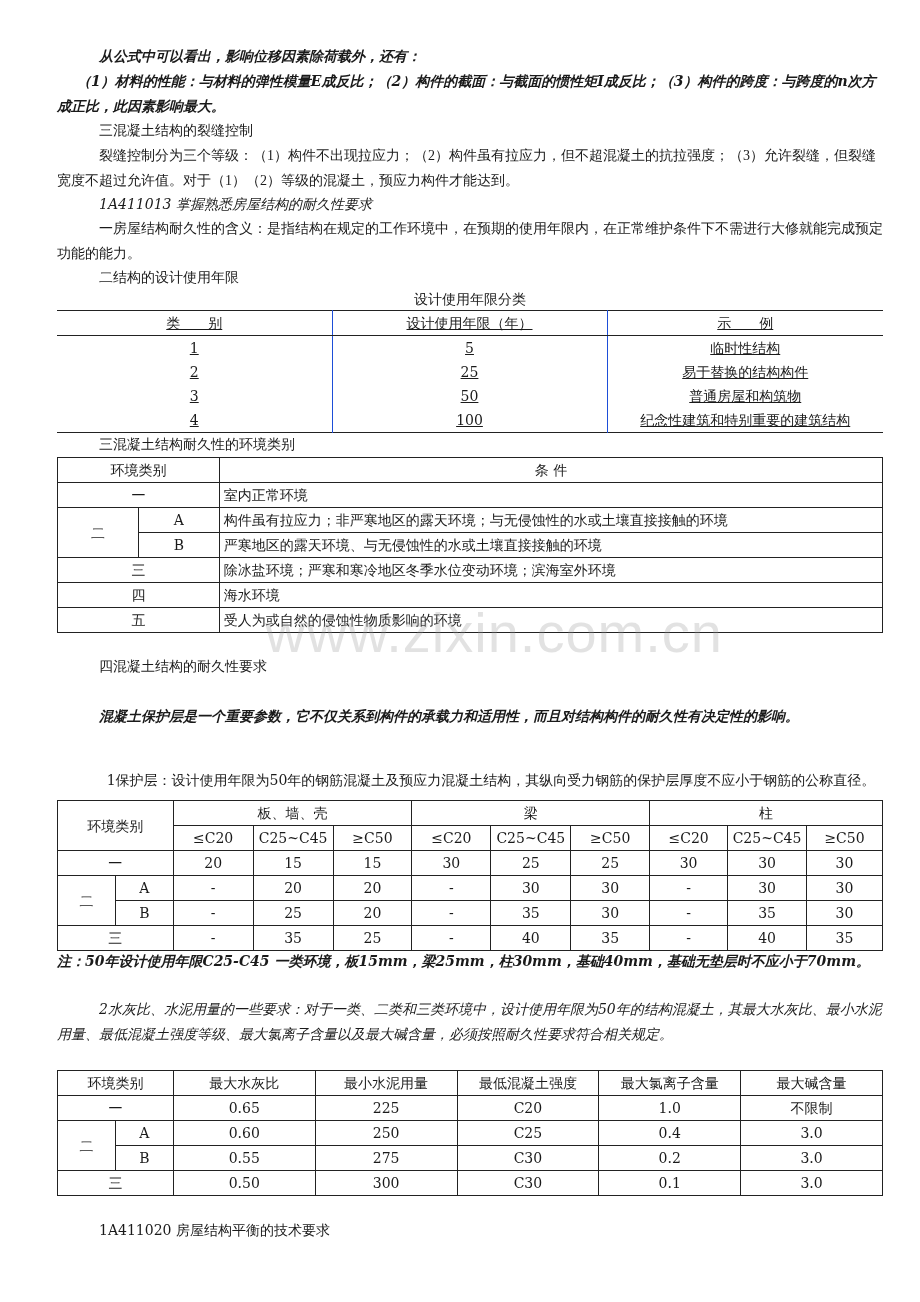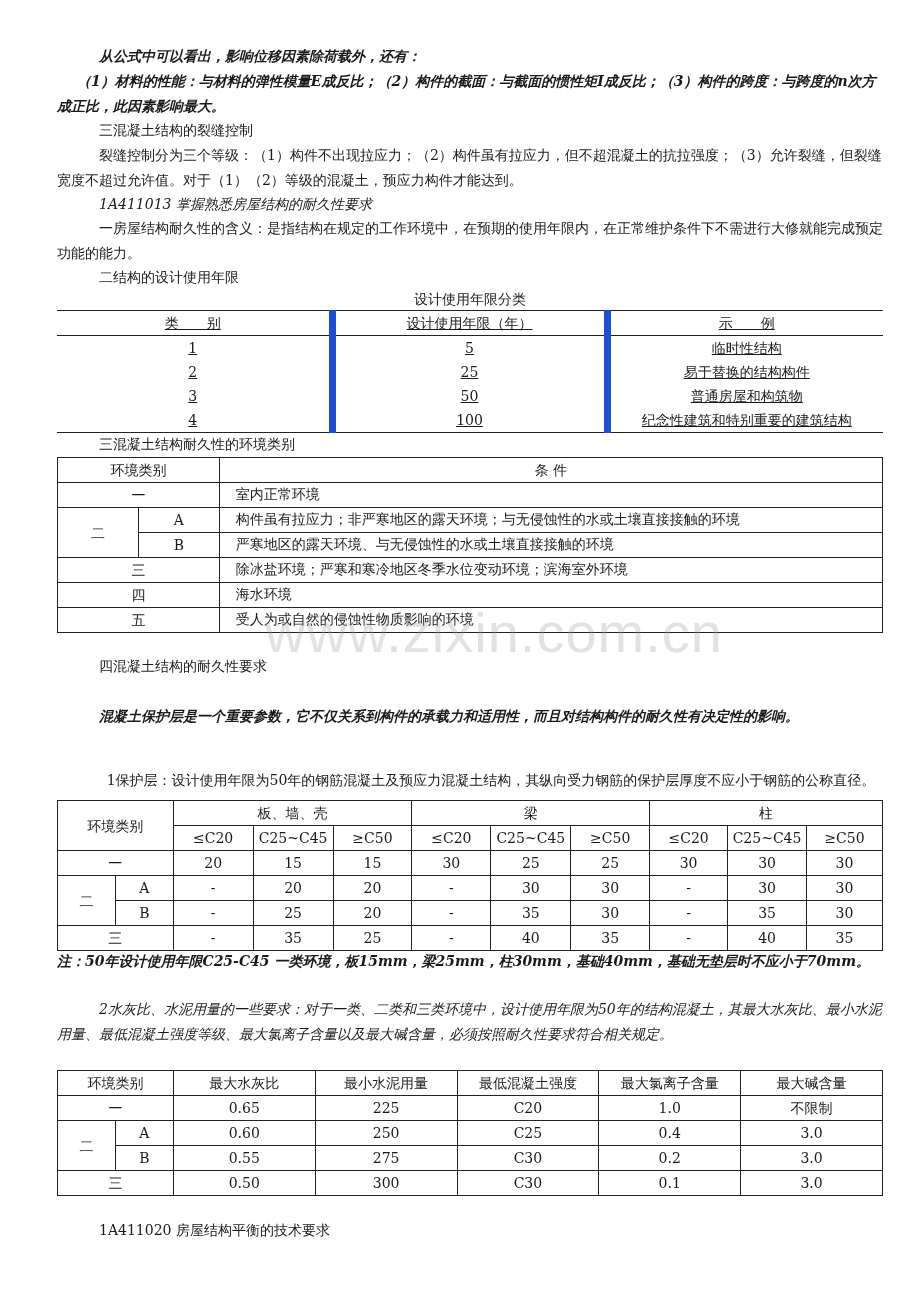--- a/index.html
+++ b/index.html
@@ -9,43 +9,43 @@
     color: #1a1a1a;
     font-size: 14px;
   }
   .page { position: absolute; left: 57px; top: 0; width: 826px; }
   .p { position: absolute; left: 0; width: 826px; line-height: 25px; font-size: 14px; }
   .indent { text-indent: 42px; }
   .bi { font-style: italic; font-weight: bold; }
   .ctr { text-align: center; }
   table { border-collapse: collapse; position: absolute; left: 0; width: 826px; font-size: 14px; }
   td, th { font-weight: normal; padding: 0 4px; height: 24px; line-height: 24px; }
-  .t1 td { border-left: 7px solid #1d4ed8; text-align: center; }
+  .t1 td { border-left: 1px solid #1d4ed8; text-align: center; }
   .t1 td:first-child { border-left: none; }
   .t1 { border-top: 1.5px solid #222; border-bottom: 1.5px solid #222; text-decoration: underline; }
   .t1 tr.head td { border-bottom: 1px solid #222; }
   .bordered td { border: 1px solid #222; text-align: center; }
-  .bordered td.left { text-align: left; padding-left: 16px; font-family: Liberation Mono, monospace; }
+  .bordered td.left { text-align: left; padding-left: 4px; }
   .watermark {
     position: absolute; left: 265px; top: 600px;
     font-family: "Liberation Sans", "DejaVu Sans", sans-serif;
     font-size: 56px; color: rgba(150,150,150,0.28); letter-spacing: 1px;
     pointer-events: none; white-space: nowrap;
   }
 </style>
 </head>
 <body>
 
 <div class="page">
 
   <div class="p indent bi" style="top:44px;">从公式中可以看出，影响位移因素除荷载外，还有：</div>
   <div class="p bi" style="top:69px; text-indent:20px;">（1）材料的性能：与材料的弹性模量E成反比；（2）构件的截面：与截面的惯性矩I成反比；（3）构件的跨度：与跨度的n次方成正比，此因素影响最大。</div>
 
   <div class="p indent" style="top:118px;">三混凝土结构的裂缝控制</div>
-  <div class="p indent" style="top:143px;">裂缝控制分为三个等级：（1）构件不出现拉应力；（2）构件虽有拉应力，但不超混凝土的抗拉强度；（3）允许裂缝，但裂缝宽度不超过允许值。对于（1）（2）等级的混凝土，预应力构件才能达到。</div>
+  <div class="p indent" style="top:143px;font-family:Liberation Serif, serif;">裂缝控制分为三个等级：（1）构件不出现拉应力；（2）构件虽有拉应力，但不超混凝土的抗拉强度；（3）允许裂缝，但裂缝宽度不超过允许值。对于（1）（2）等级的混凝土，预应力构件才能达到。</div>
 
   <div class="p indent" style="top:192px;font-style:italic;">1A411013 掌握熟悉房屋结构的耐久性要求</div>
   <div class="p indent" style="top:216px;">一房屋结构耐久性的含义：是指结构在规定的工作环境中，在预期的使用年限内，在正常维护条件下不需进行大修就能完成预定功能的能力。</div>
   <div class="p indent" style="top:265px;">二结构的设计使用年限</div>
 
   <div class="p ctr" style="top:287px;">设计使用年限分类</div>
 
   <table class="t1" style="top:310px;">
     <colgroup>
         <col style="width:275px">

